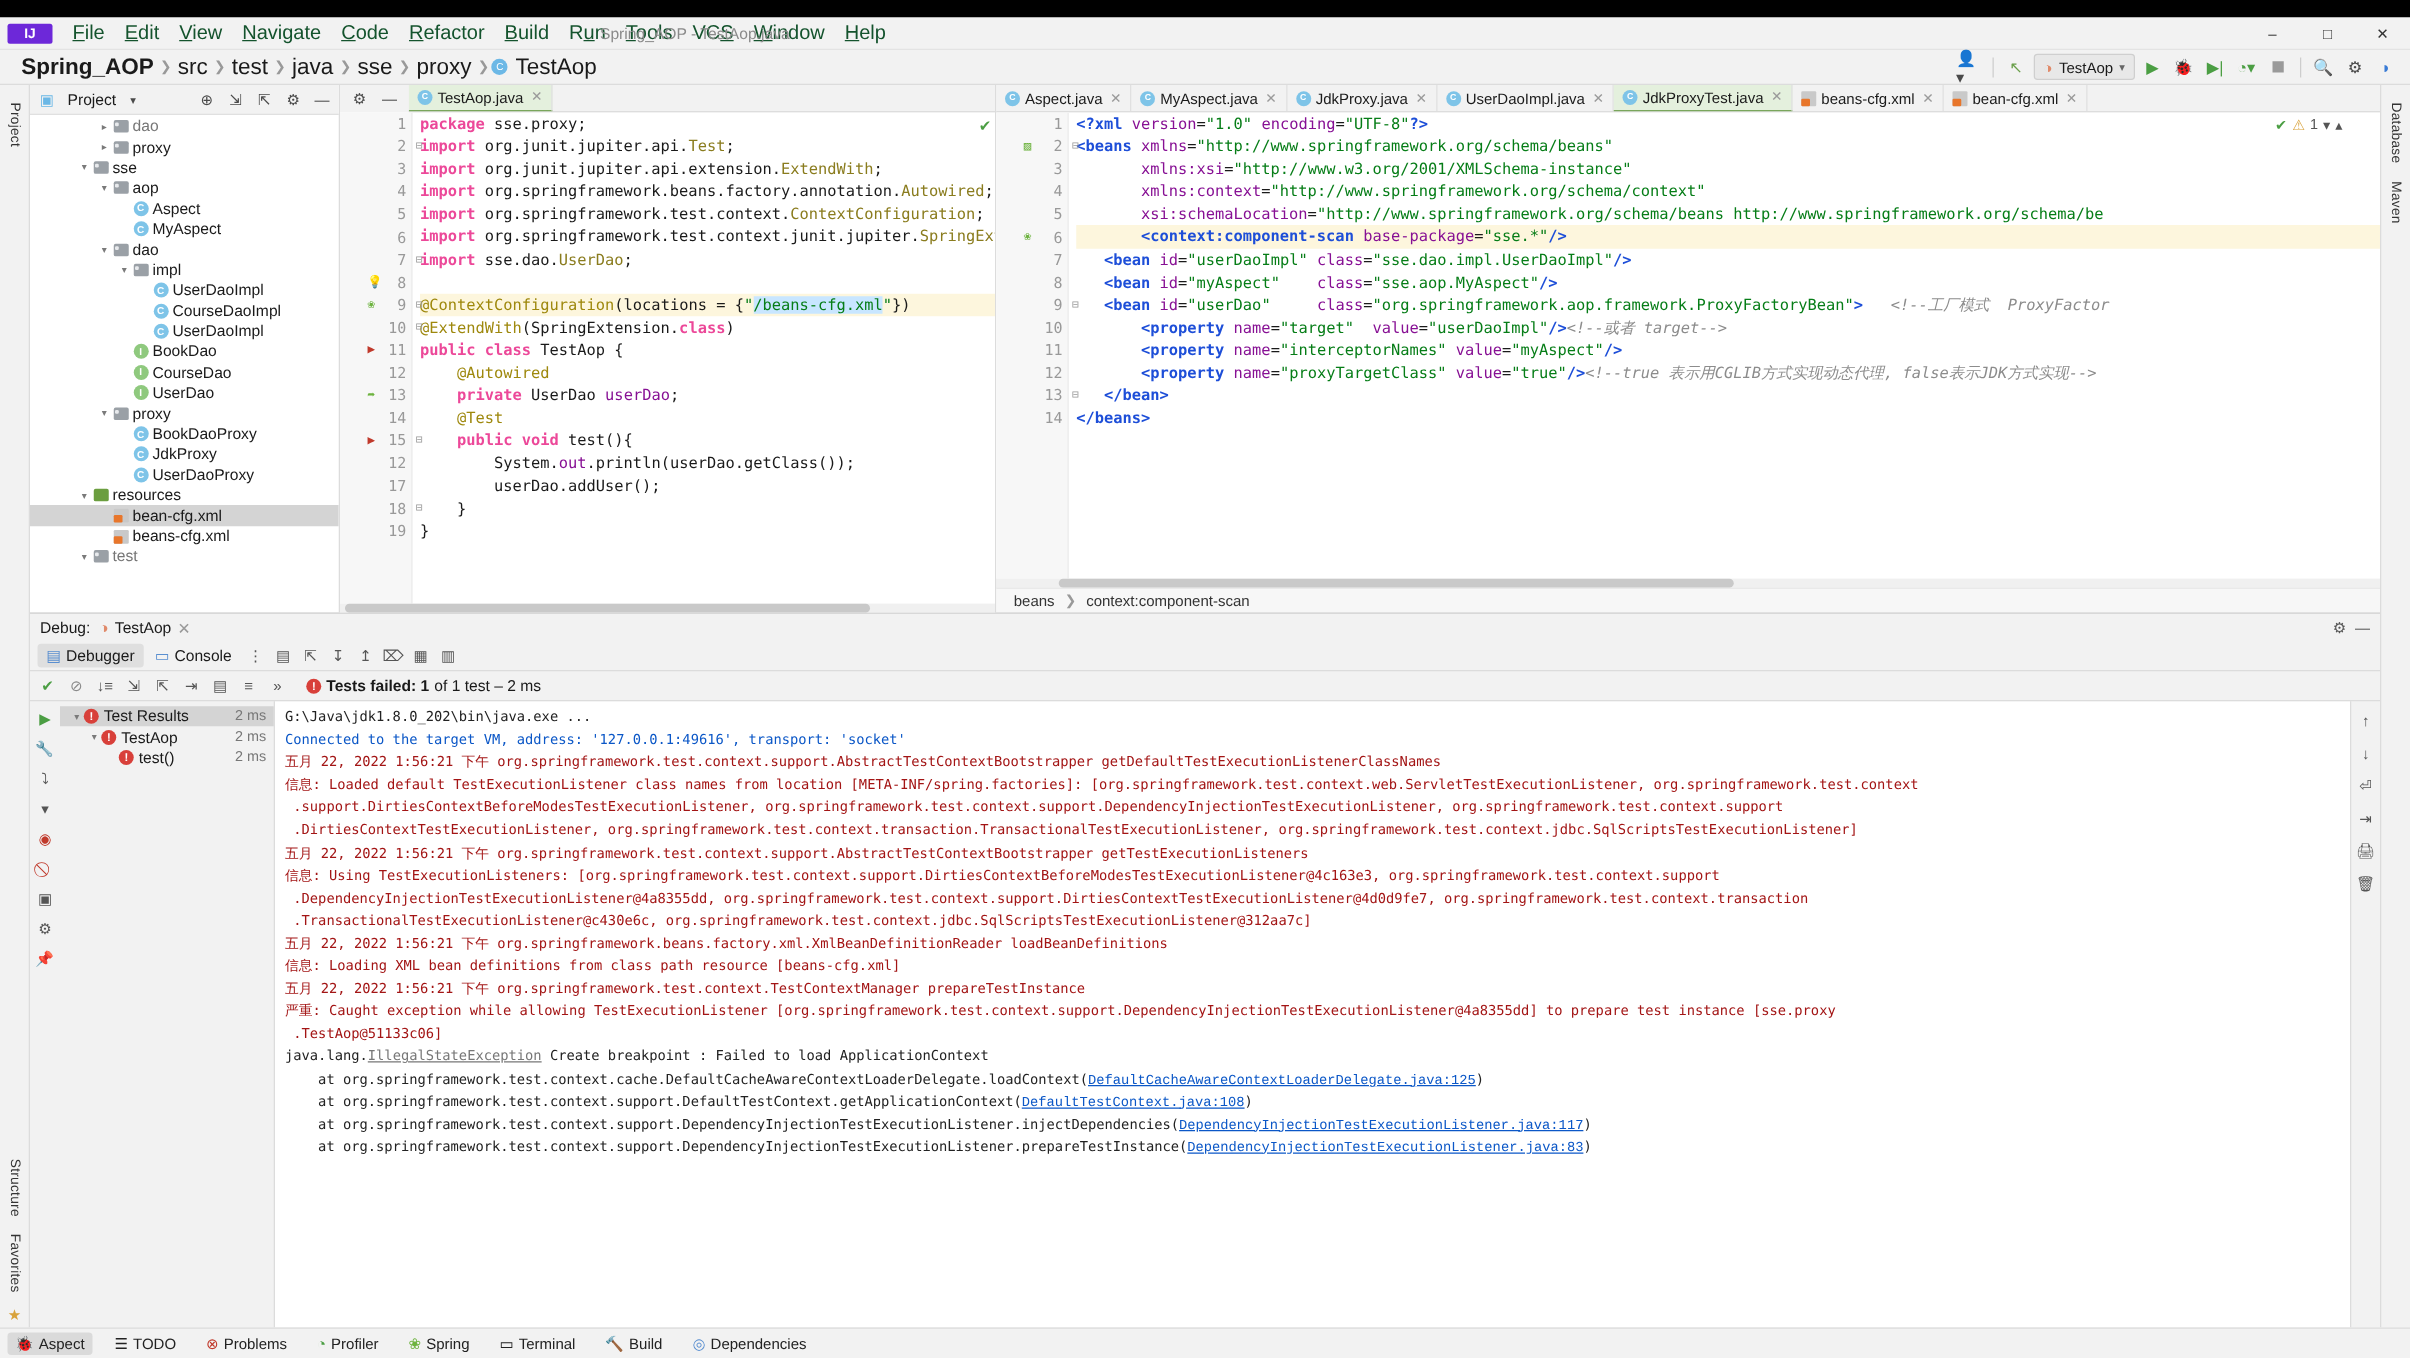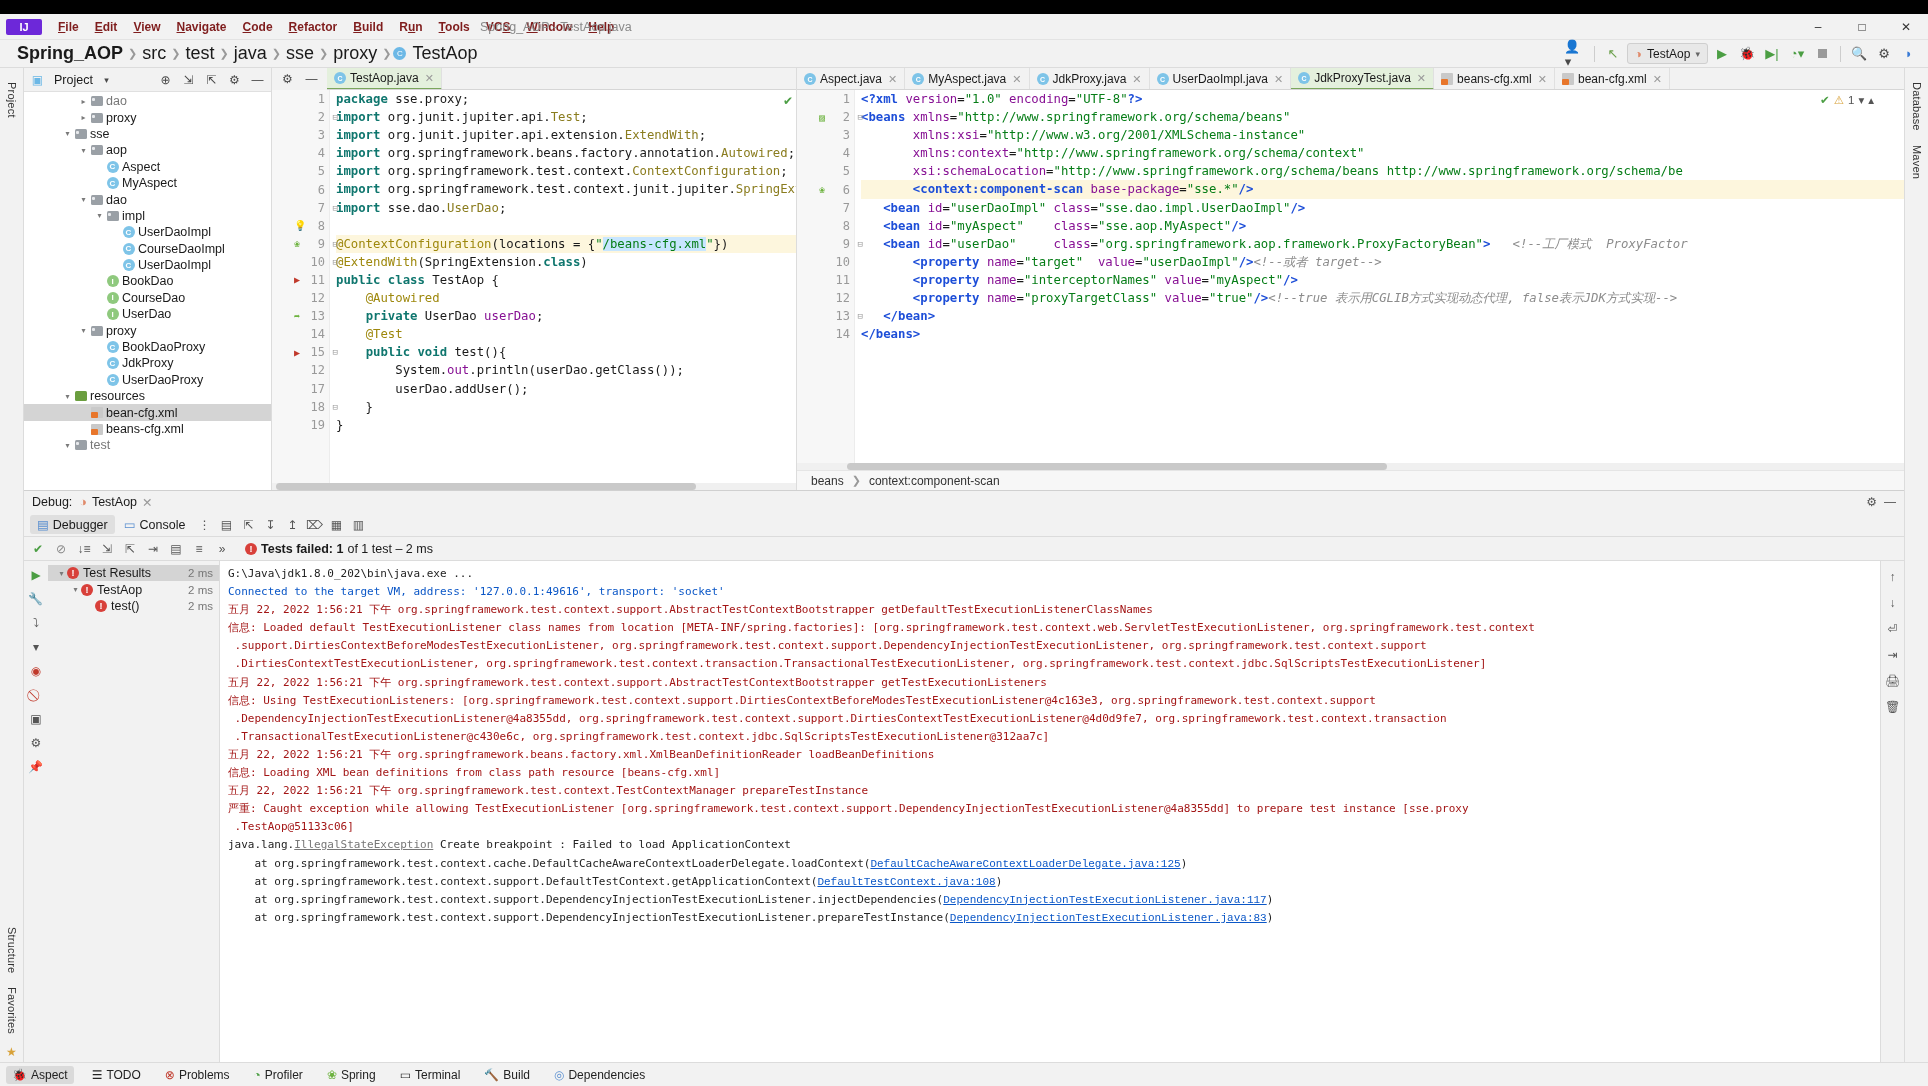--- a/index.html
+++ b/index.html
@@ -12,21 +12,21 @@
 
   
   #titlebar{height:14px;background:#000;}
 
   
   #menubar{height:26px;background:#f2f2f2;display:flex;align-items:center;
            border-bottom:1px solid #e3e3e3;padding-left:6px;position:relative;}
   #idea-logo{width:36px;height:16px;background:#6d28d9;color:#fff;font-size:11px;
              font-weight:bold;display:flex;align-items:center;justify-content:center;
              border-radius:2px;margin-right:8px;}
-  .menu-item{padding:3px 8px;font-size:12px;color:#7f1d1d;font-weight:bold;}
+  .menu-item{padding:3px 8px;font-size:16px;color:#14532d;}
   .menu-item u{text-decoration:underline;}
   #window-title{position:absolute;left:480px;color:#8a8a8a;font-size:12.5px;}
   .win-btns{position:absolute;right:0;top:0;height:26px;display:flex;align-items:center;}
   .win-btn{width:44px;height:26px;display:flex;align-items:center;justify-content:center;
            font-size:12px;color:#333;}
 
   
   #navbar{height:28px;background:#f2f2f2;display:flex;align-items:center;
           padding-left:14px;border-bottom:1px solid #dcdcdc;position:relative;}
   .crumb{font-size:18px;color:#1a1a1a;padding:0 3px;}
@@ -78,21 +78,21 @@
   .ic-c{background:#7ec4e8;}
   .ic-i{background:#8fc97e;}
   .ic-xml{width:12px;height:11px;background:#c9c9c9;border-radius:1px;position:relative;}
   .ic-xml:after{content:"";position:absolute;left:0;bottom:0;width:7px;height:6px;background:#e8762b;border-radius:1px;}
 
   
   #editors{flex:1;display:flex;min-width:0;}
   .ed{display:flex;flex-direction:column;min-width:0;}
   #ed-left{width:525px;border-right:1px solid #dcdcdc;}
   #ed-right{flex:1;}
-  .tabbar{height:22px;background:#f2f2f2;display:flex;align-items:flex-start;
+  .tabbar{height:22px;background:#f2f2f2;display:flex;align-items:center;
           border-bottom:1px solid #d6d6d6;overflow:hidden;}
   .tab{height:22px;display:flex;align-items:center;gap:4px;padding:0 7px;font-size:12px;
        white-space:nowrap;border-right:1px solid #e0e0e0;}
   .tab.active{background:#e4f0dd;border-bottom:2px solid #7aa65c;}
   .tab .x{color:#9a9a9a;font-size:11px;margin-left:2px;}
   .tab-ico{width:12px;height:12px;border-radius:50%;background:#7ec4e8;color:#fff;font-size:7px;
            display:flex;align-items:center;justify-content:center;font-weight:bold;flex:none;}
   .tab-ico.xmlico{border-radius:1px;background:#c9c9c9;position:relative;}
   .tab-ico.xmlico:after{content:"";position:absolute;left:0;bottom:0;width:7px;height:6px;background:#e8762b;border-radius:1px;}
   .ed-head-extra{height:22px;background:#f2f2f2;display:flex;align-items:center;gap:5px;
@@ -102,21 +102,21 @@
   .gutter{width:58px;flex:none;background:#f7f7f7;border-right:1px solid #ececec;
           font-family:"DejaVu Sans Mono","Liberation Mono",monospace;font-size:12px;}
   .gl{height:18.1px;display:flex;align-items:center;justify-content:flex-end;
       color:#999;padding-right:4px;position:relative;}
   .gl .mk{position:absolute;left:22px;font-size:10px;}
   .gl .fold{position:absolute;right:-9px;color:#999;font-size:9px;}
   .code{flex:1;font-family:"DejaVu Sans Mono","Liberation Mono",monospace;
         font-size:12.3px;line-height:18.1px;white-space:pre;overflow:hidden;padding-left:6px;}
   .cl{height:18.1px;}
   .cl.hl{background:#fdf6dd;}
-  .k{color:#0f766e;font-weight:bold;}
+  .k{color:#ec4899;font-weight:bold;}
   .ty{color:#8a7c1e;}
   .an{color:#9e880d;}
   .st{color:#067d17;}
   .fld{color:#871094;}
   .cm{color:#8c8c8c;font-style:italic;}
   .tag{color:#1d4ed8;font-weight:bold;}
   .attr{color:#871094;}
   .aval{color:#067d17;}
   .selstr{background:#c8e6ff;}
 

